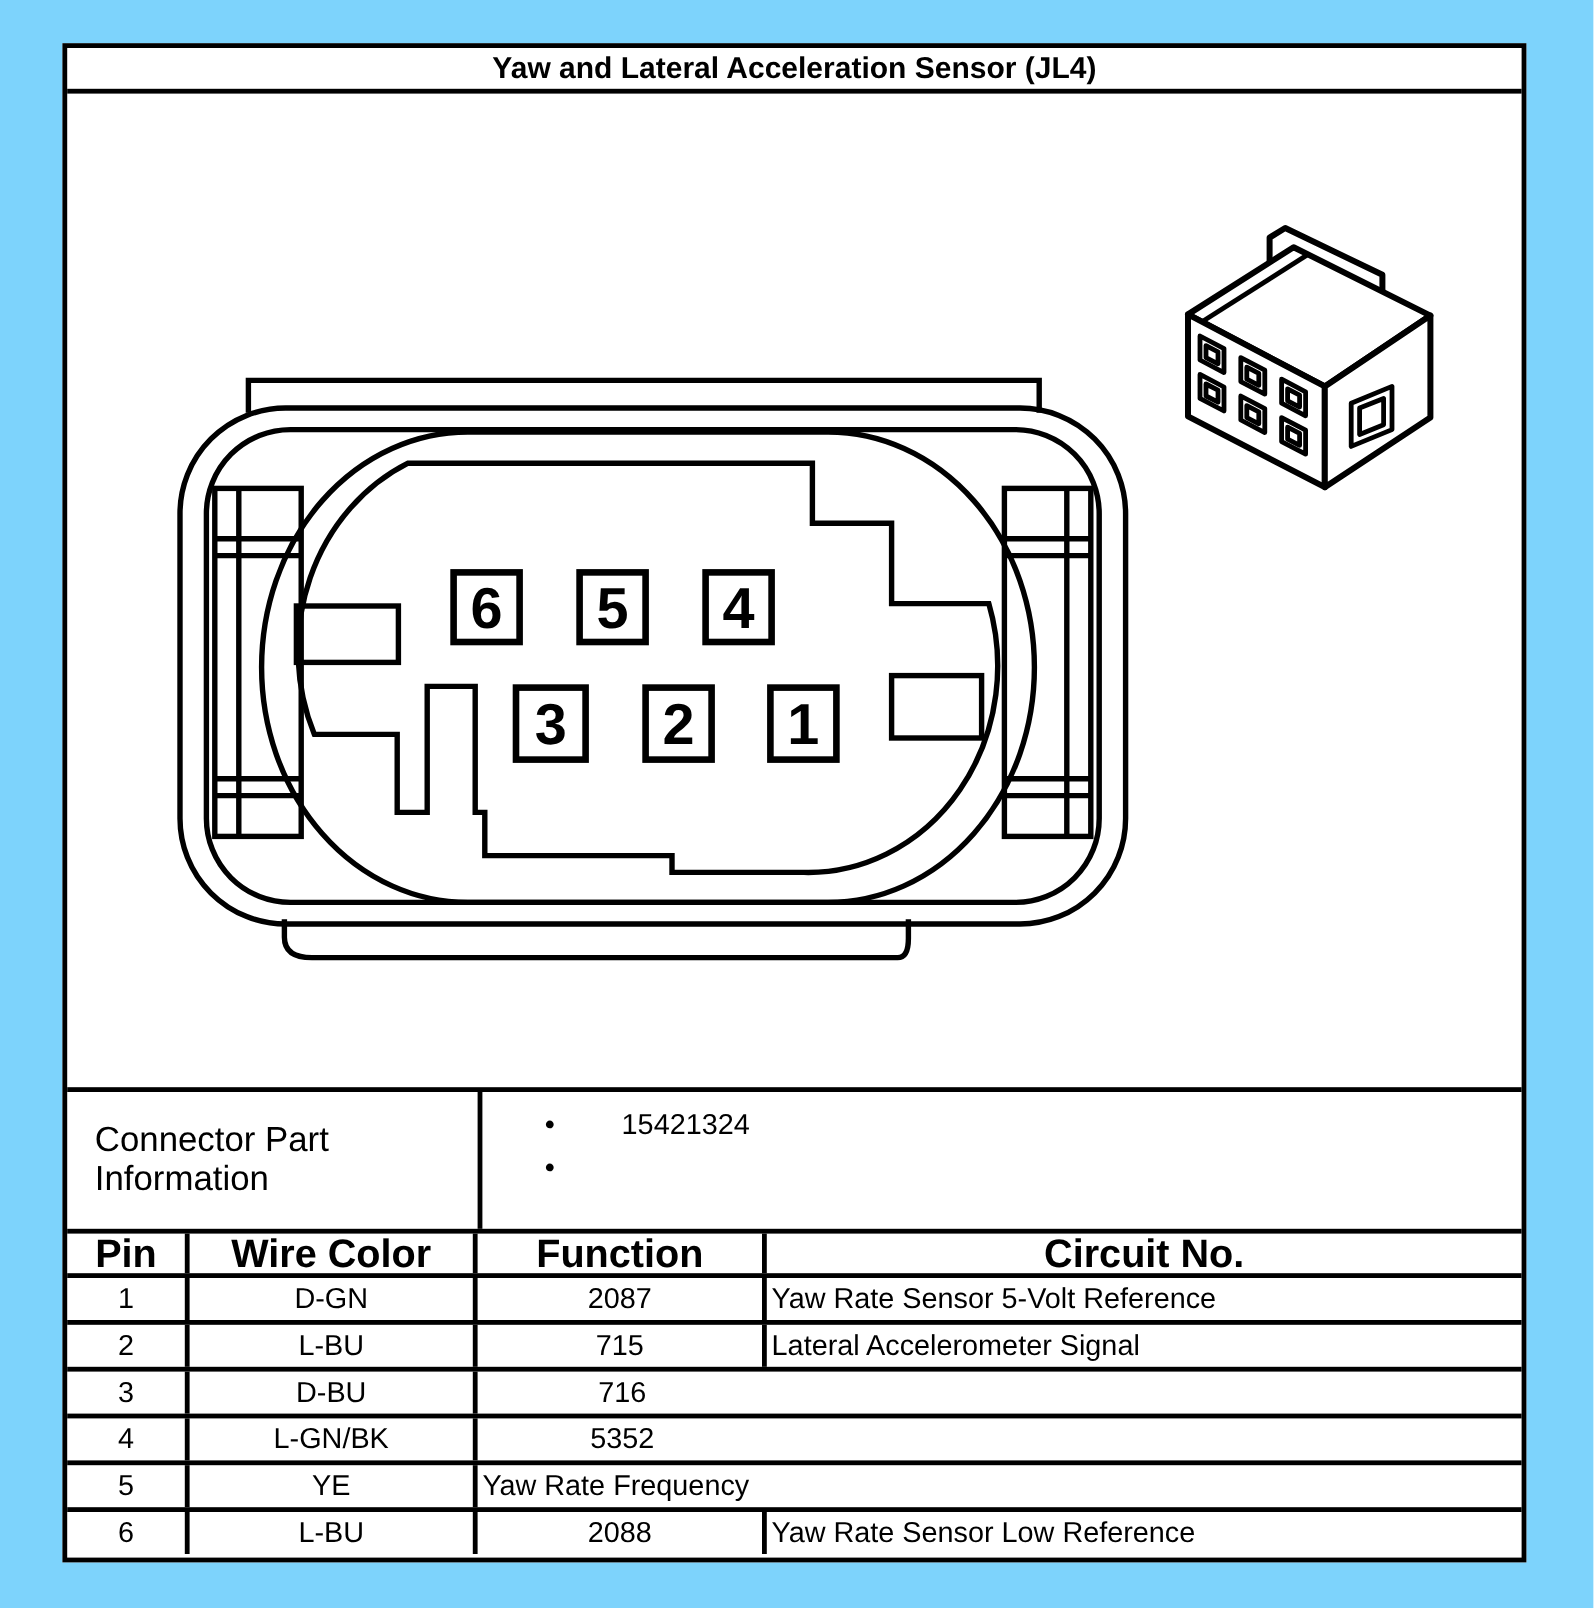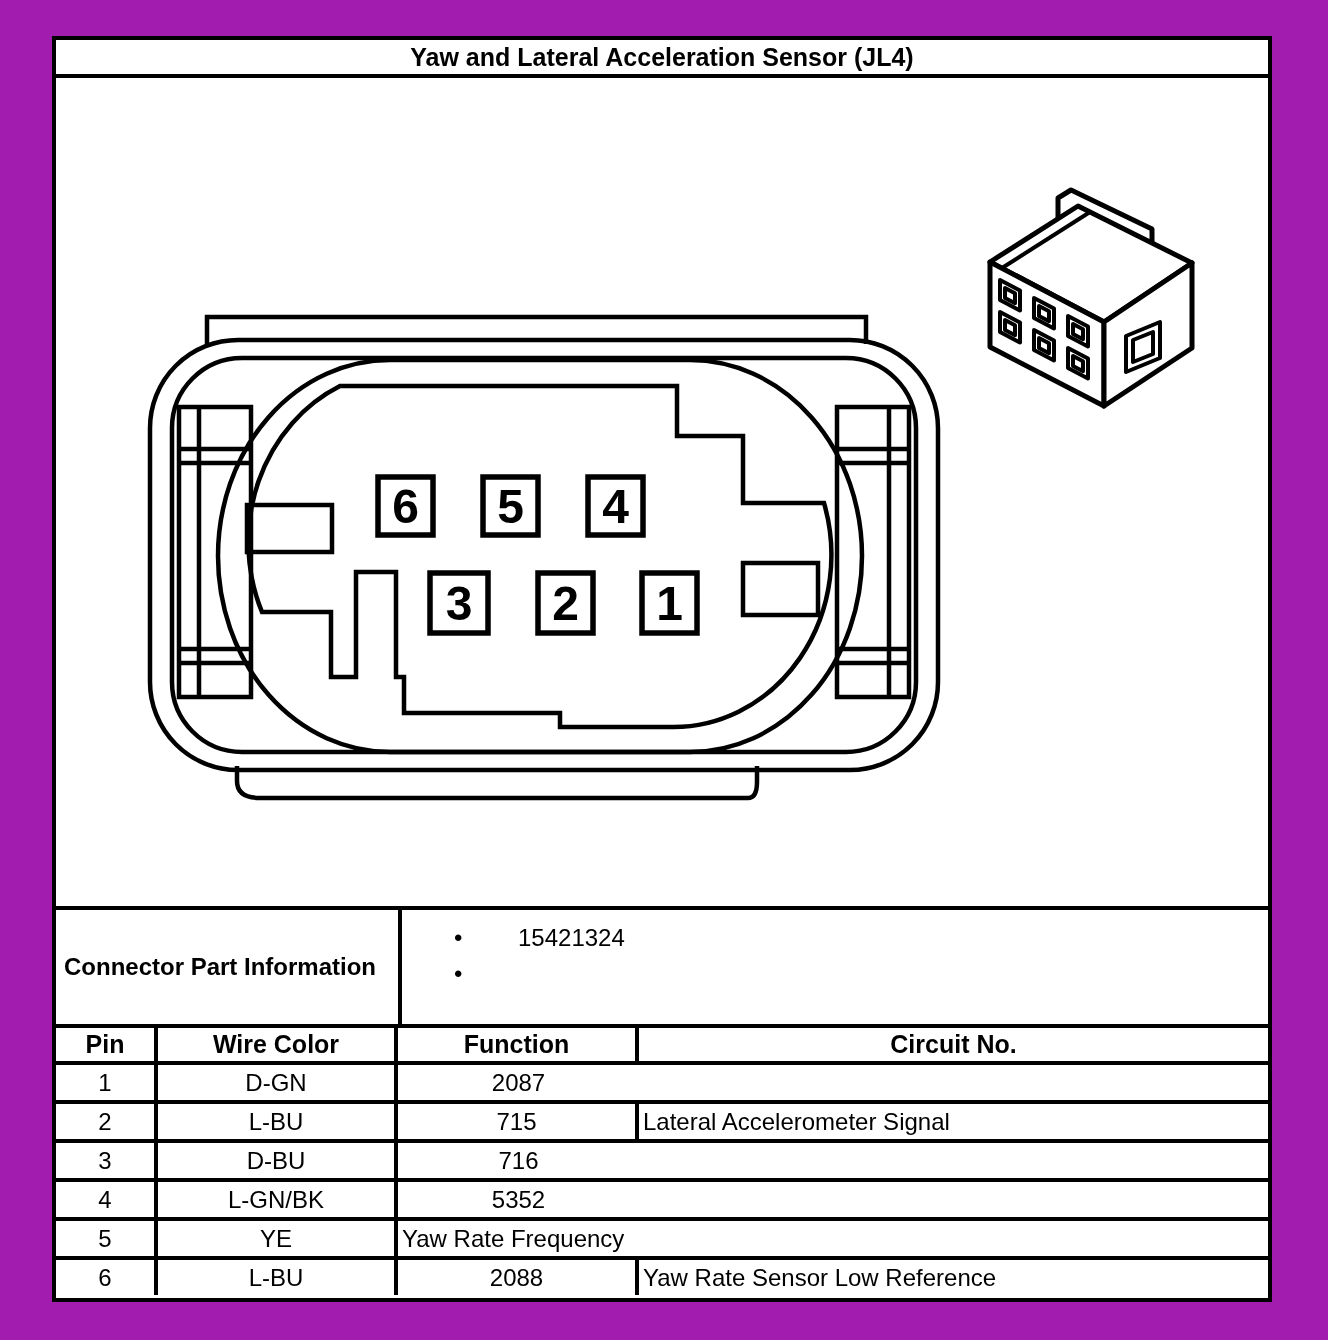--- a/index.html
+++ b/index.html
@@ -1,19 +1,19 @@
 <!DOCTYPE html>
 <html><head>
 <meta charset="utf-8">
 <style>
   html,body{margin:0;padding:0;background:#ffffff;}
   .sheet{
     position:relative;
     width:1328px;height:1340px;
-    background:#a21caf;
+    background:#7dd3fc;
     font-family:"Liberation Sans", sans-serif;
     color:#000;
   }
   .frame{
     position:absolute;left:52px;top:36px;
     width:1212px;height:1258px;
     border:4px solid #000;
     background:#fff;
   }
   .title-row{
@@ -26,22 +26,22 @@
     position:relative;overflow:hidden;
   }
   .diagram-row svg{display:block;}
   .part-row{
     height:114px;border-bottom:4px solid #000;
     display:grid;grid-template-columns:346px 1fr;
   }
   .part-label{
     border-right:4px solid #000;
     display:flex;align-items:center;
-    padding-left:8px;
-    font-size:24px;font-weight:bold;
+    padding-left:23px;
+    font-size:29px;font-weight:normal;
   }
   .part-values{padding-top:10px;}
   .bullet-item{
     display:flex;align-items:center;
     height:36px;font-size:24px;
   }
   .bullet-item .bullet{
     width:26px;margin-left:52px;
     font-size:24px;line-height:36px;
   }
@@ -52,21 +52,21 @@
   }
   .trow:last-child{border-bottom:none;}
   .trow > div{
     border-right:4px solid #000;
     display:flex;align-items:center;justify-content:center;
     font-size:24px;
     overflow:hidden;white-space:nowrap;
   }
   .trow > div:last-child{border-right:none;}
   .trow.head{height:33px;}
-  .trow.head > div{font-weight:bold;font-size:25px;}
+  .trow.head > div{font-weight:bold;font-size:33px;}
   .trow.data{height:35px;}
   .trow.data > div.fn{justify-content:flex-start;padding-left:4px;}
   
   .ln{fill:none;stroke:#000;stroke-width:4.5;}
   .pinbox{fill:#fff;stroke:#000;stroke-width:5.5;}
   .pintxt{font-family:"Liberation Sans",sans-serif;font-size:48px;font-weight:bold;text-anchor:middle;fill:#000;}
   .iso{fill:#fff;stroke:#000;stroke-width:5;stroke-linejoin:round;}
   .isoln{fill:none;stroke:#000;stroke-width:4;stroke-linejoin:round;}
 </style>
 </head>
@@ -198,20 +198,21 @@
       <div>Pin</div>
       <div>Wire Color</div>
       <div>Function</div>
       <div>Circuit No.</div>
     </div>
 
     <div class="trow data">
       <div>1</div>
       <div>D-GN</div>
       <div>2087</div>
+      <div class="fn">Yaw Rate Sensor 5-Volt Reference</div>
     </div>
     <div class="trow data">
       <div>2</div>
       <div>L-BU</div>
       <div>715</div>
       <div class="fn">Lateral Accelerometer Signal</div>
     </div>
     <div class="trow data">
       <div>3</div>
       <div>D-BU</div>

